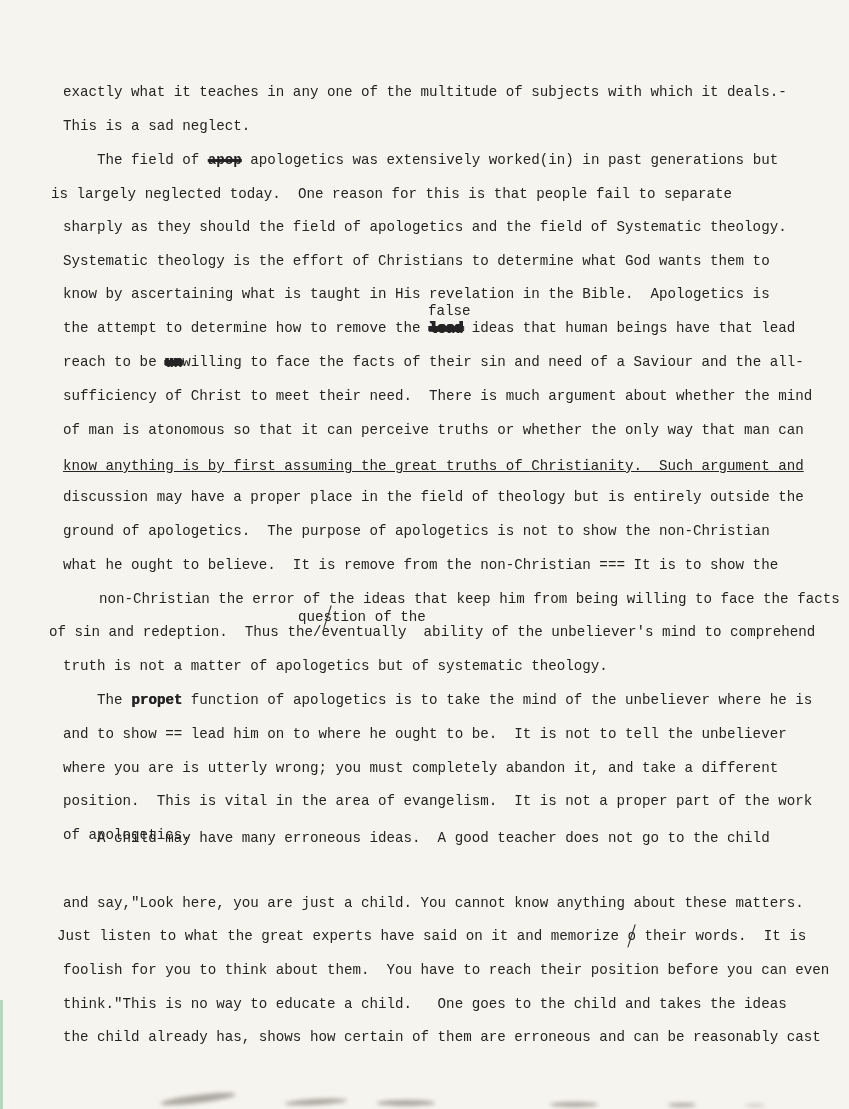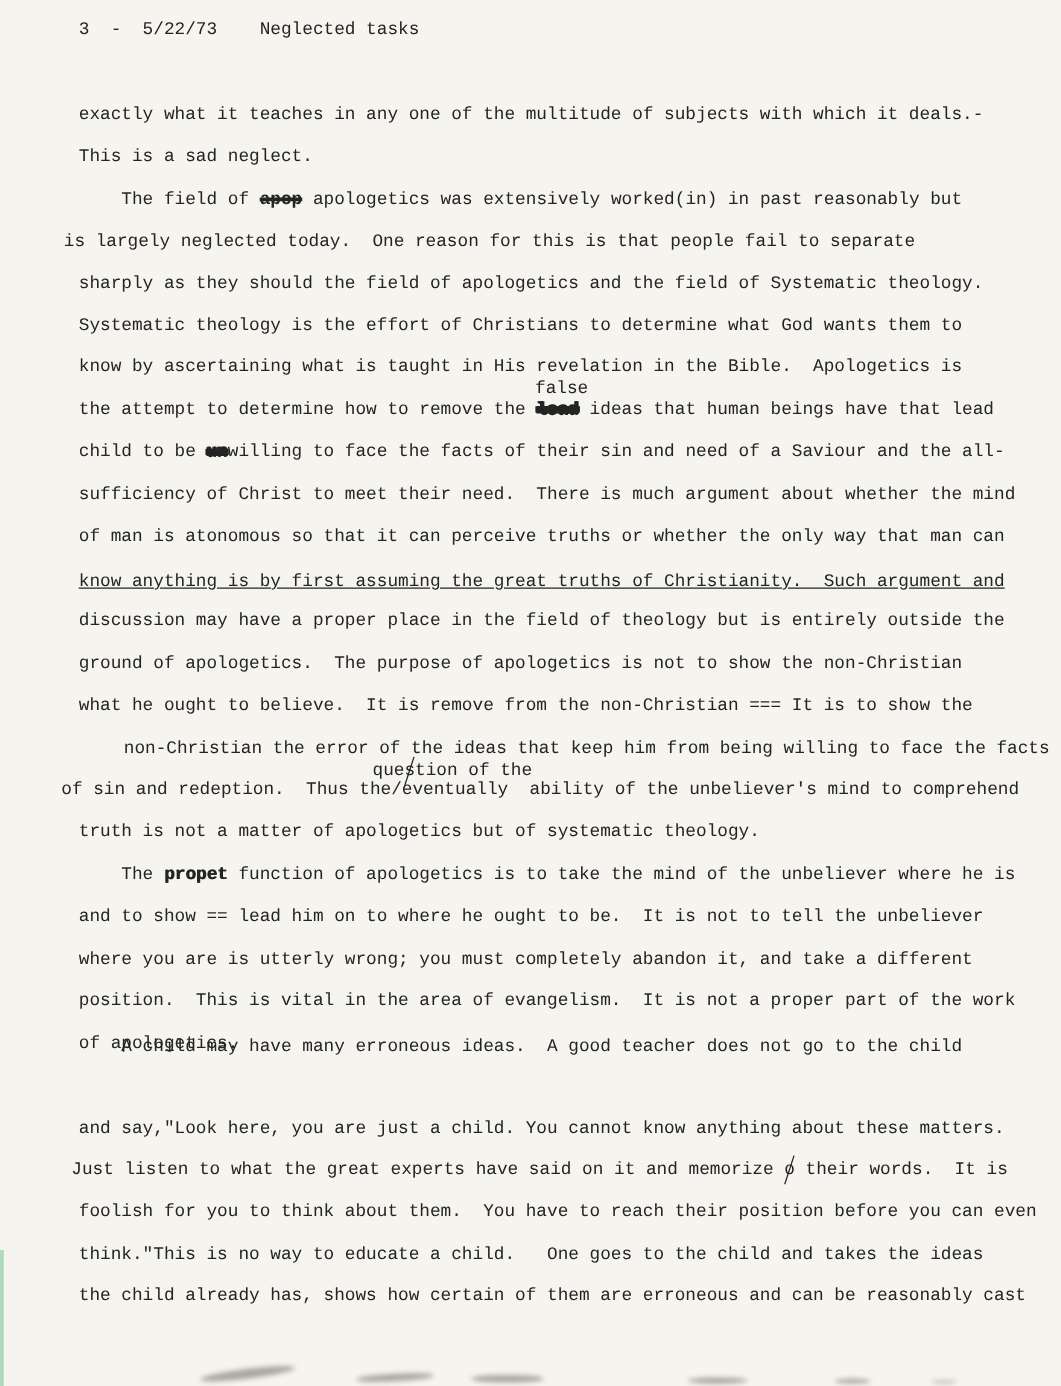--- a/index.html
+++ b/index.html
@@ -49,33 +49,32 @@
   .edge-line{
     position:absolute;left:0;top:1000px;width:2.5px;height:109px;
     background:#a5d4b4;opacity:.85;
   }
 </style>
 </head>
 <body style="--paper: #f6f4ee; --ink: #242424;">
 
 <div class="page">
 
-  <div class="tline header-line">3  -  5/22/73    Neglected tasks</div>
 
   <div>
       <div class="tline" style="top: 82px; left: 63px;"><span>exactly what it teaches in any one of the multitude of subjects with which it deals.-</span></div>
       <div class="tline" style="top: 116px; left: 63px;"><span>This is a sad neglect.</span></div>
-      <div class="tline" style="top: 150px; left: 63px;"><span>    The field of </span><span class="xout">apop</span><span> apologetics was extensively worked(in) in past reasonably but</span></div>
+      <div class="tline" style="top: 150px; left: 63px;"><span>    The field of </span><span class="xout">apop</span><span> apologetics was extensively worked(in) in past generations but</span></div>
       <div class="tline" style="top: 184px; left: 51px;"><span>is largely neglected today.  One reason for this is that people fail to separate</span></div>
       <div class="tline" style="top: 217px; left: 63px;"><span>sharply as they should the field of apologetics and the field of Systematic theology.</span></div>
       <div class="tline" style="top: 251px; left: 63px;"><span>Systematic theology is the effort of Christians to determine what God wants them to</span></div>
       <div class="tline" style="top: 284px; left: 63px;"><span>know by ascertaining what is taught in His revelation in the Bible.  Apologetics is</span></div>
       <div class="tline" style="top: 301px; left: 428px;"><span>false</span></div>
       <div class="tline" style="top: 318px; left: 63px;"><span>the attempt to determine how to remove the </span><span class="xout heavy">lead</span><span> ideas that human beings have that lead</span></div>
-      <div class="tline" style="top: 352px; left: 63px;"><span>child to be </span><span class="xout heavy">un</span><span>willing to face the facts of their sin and need of a Saviour and the all-</span></div>
+      <div class="tline" style="top: 352px; left: 63px;"><span>reach to be </span><span class="xout heavy">un</span><span>willing to face the facts of their sin and need of a Saviour and the all-</span></div>
       <div class="tline" style="top: 386px; left: 63px;"><span>sufficiency of Christ to meet their need.  There is much argument about whether the mind</span></div>
       <div class="tline" style="top: 420px; left: 63px;"><span>of man is atonomous so that it can perceive truths or whether the only way that man can</span></div>
       <div class="tline" style="top: 456px; left: 63px; text-decoration: underline;"><span>know anything is by first assuming the great truths of Christianity.  Such argument and</span></div>
       <div class="tline" style="top: 487px; left: 63px;"><span>discussion may have a proper place in the field of theology but is entirely outside the</span></div>
       <div class="tline" style="top: 521px; left: 63px; text-align: center;"><span>ground of apologetics.  The purpose of apologetics is not to show the non-Christian</span></div>
       <div class="tline" style="top: 555px; left: 63px;"><span>what he ought to believe.  It is remove from the non-Christian === It is to show the</span></div>
       <div class="tline" style="top: 589px; left: 63px; margin-left: 36px;"><span>non-Christian the error of the ideas that keep him from being willing to face the facts</span></div>
       <div class="tline" style="top: 607px; left: 298px;"><span>que</span><span class="slashed">s</span><span>tion of the</span></div>
       <div class="tline" style="top: 622px; left: 49px;"><span>of sin and redeption.  Thus the/eventually  ability of the unbeliever's mind to comprehend</span></div>
       <div class="tline" style="top: 656px; left: 63px;"><span>truth is not a matter of apologetics but of systematic theology.</span></div>

